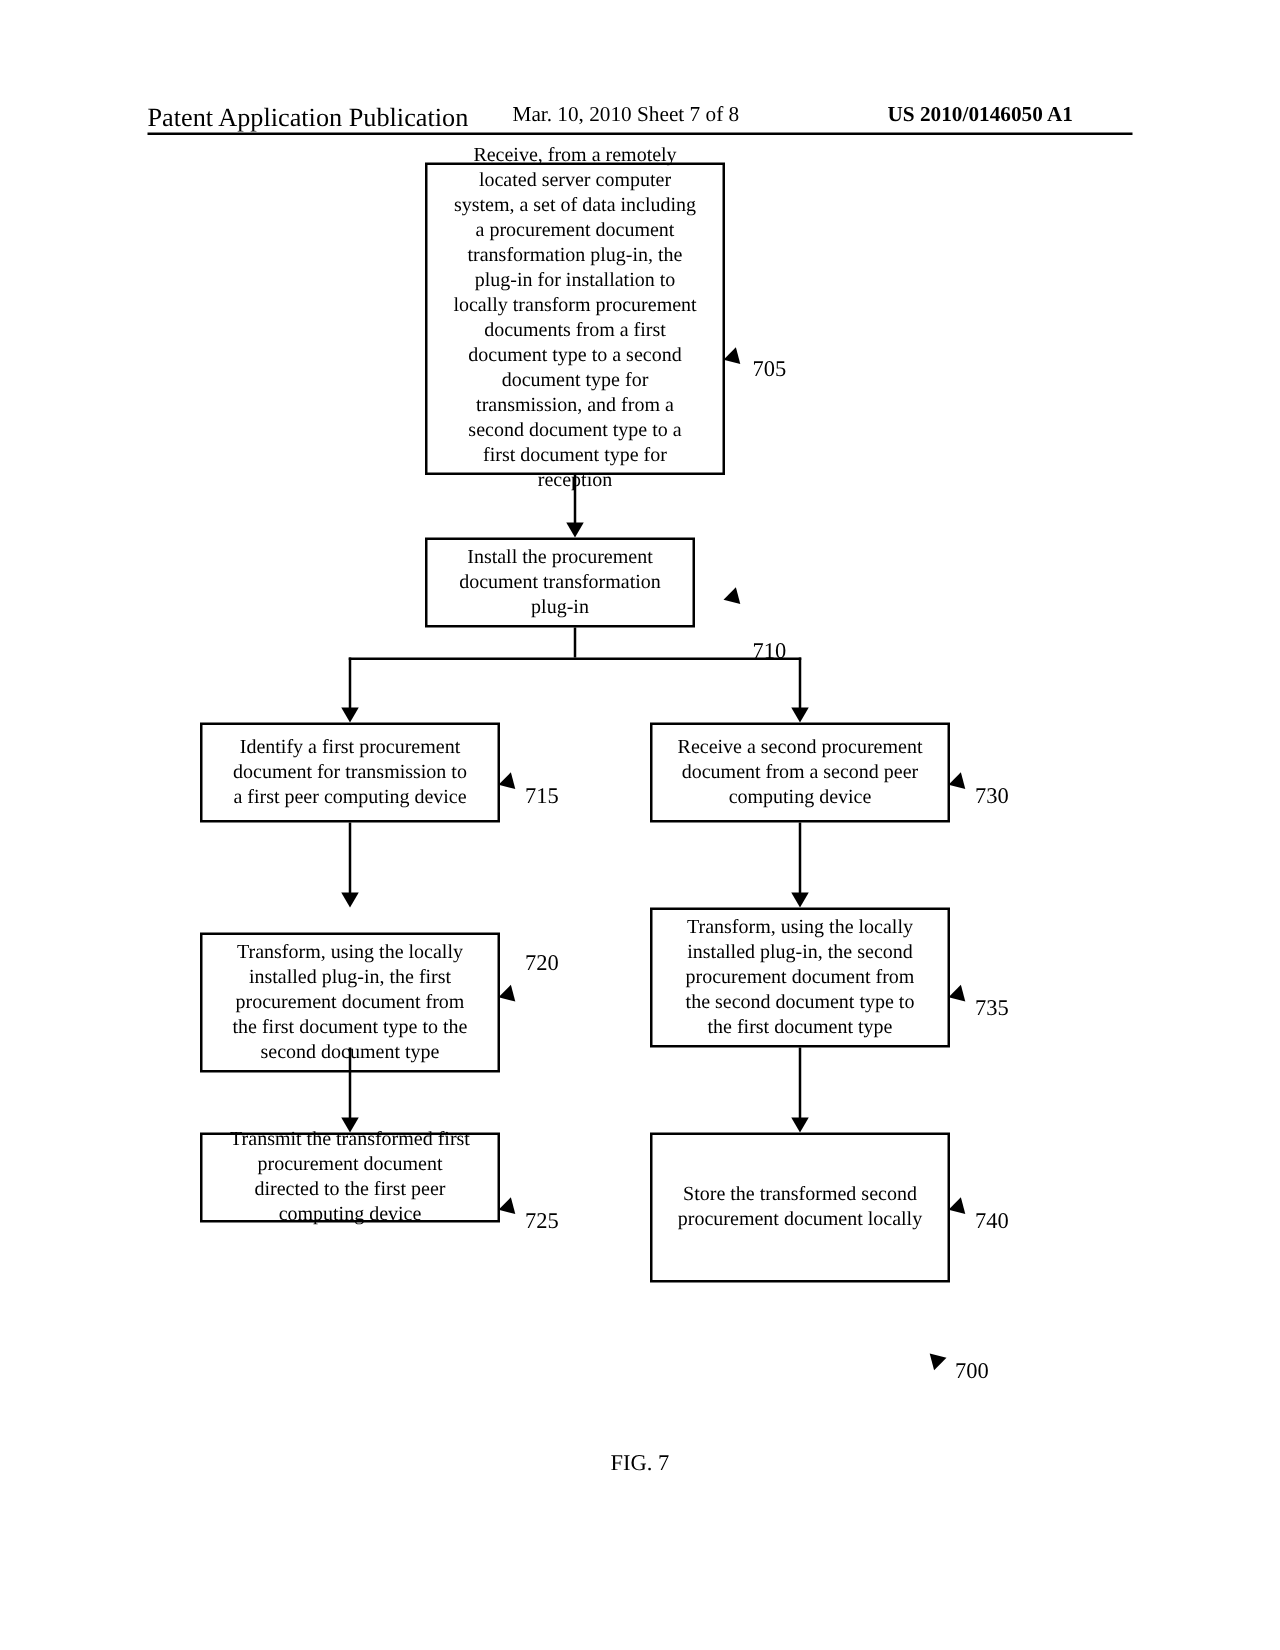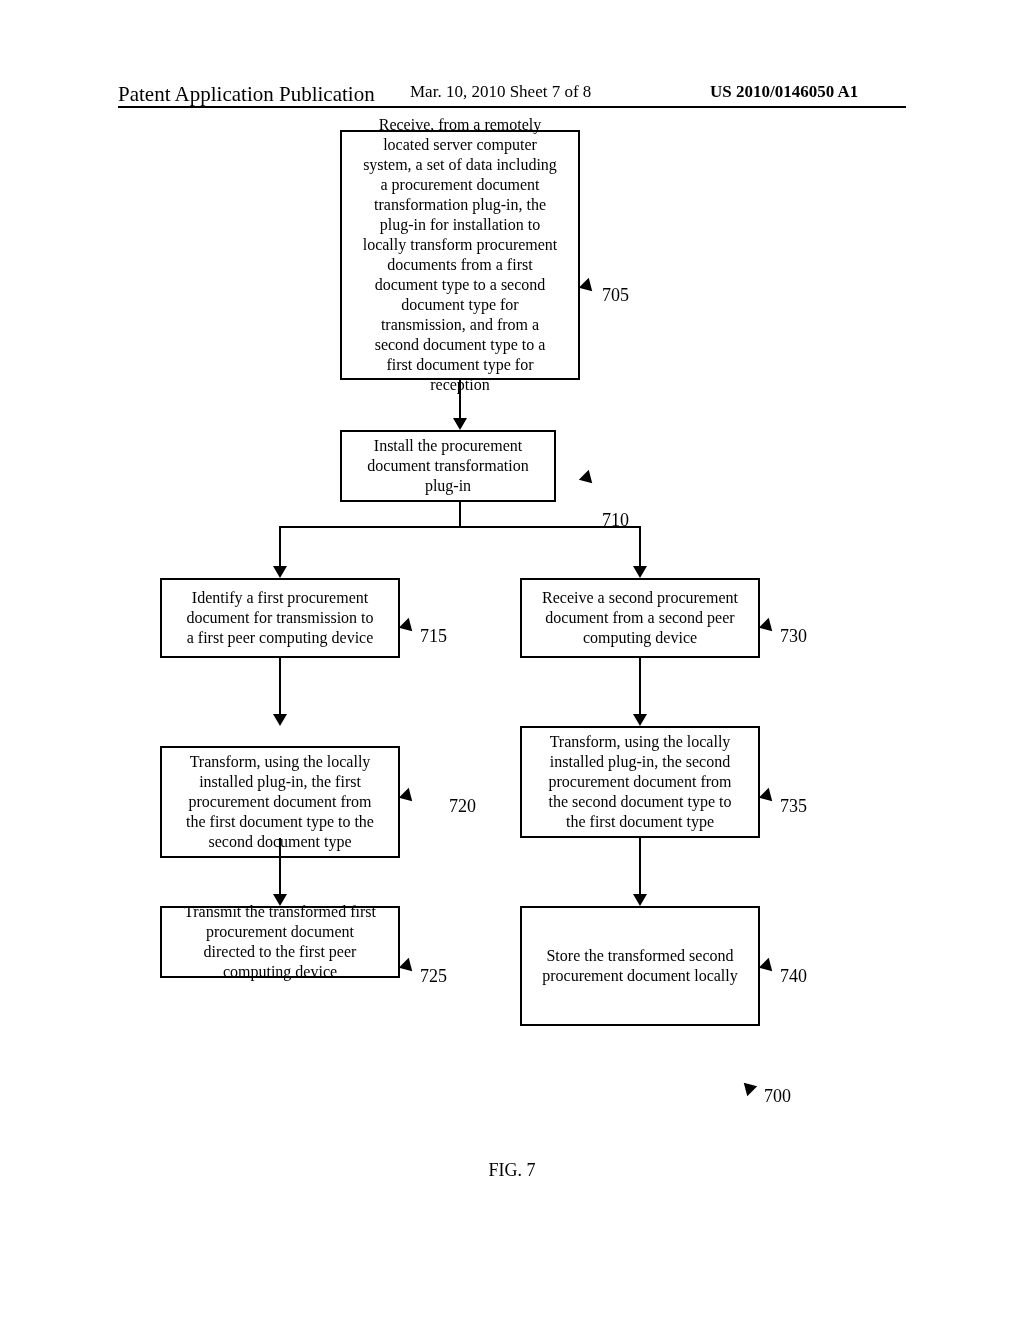--- a/index.html
+++ b/index.html
@@ -82,21 +82,21 @@
   <div class="label" style="left:780px; top:626px;">730</div>
 
   <div class="v-line" style="left:279px; top:658px; height:58px;"></div>
   <div class="arrow-down" style="left:273px; top:714px;"></div>
 
   <div class="v-line" style="left:639px; top:658px; height:58px;"></div>
   <div class="arrow-down" style="left:633px; top:714px;"></div>
 
   <div class="box" style="left:160px; top:726px; width:240px; height:112px;margin-top:20px;">Transform, using the locally installed plug-in, the first procurement document from the first document type to the second document type</div>
   <div class="tick" style="left:402px; top:790px;"></div>
-  <div class="label" style="left:420px; top:796px;margin-left:29px;">720</div>
+  <div class="label" style="left:420px; top:760px;">720</div>
 
   <div class="box" style="left:520px; top:726px; width:240px; height:112px;">Transform, using the locally installed plug-in, the second procurement document from the second document type to the first document type</div>
   <div class="tick" style="left:762px; top:790px;"></div>
   <div class="label" style="left:780px; top:796px;">735</div>
 
   <div class="v-line" style="left:279px; top:838px; height:58px;"></div>
   <div class="arrow-down" style="left:273px; top:894px;"></div>
 
   <div class="v-line" style="left:639px; top:838px; height:58px;"></div>
   <div class="arrow-down" style="left:633px; top:894px;"></div>

